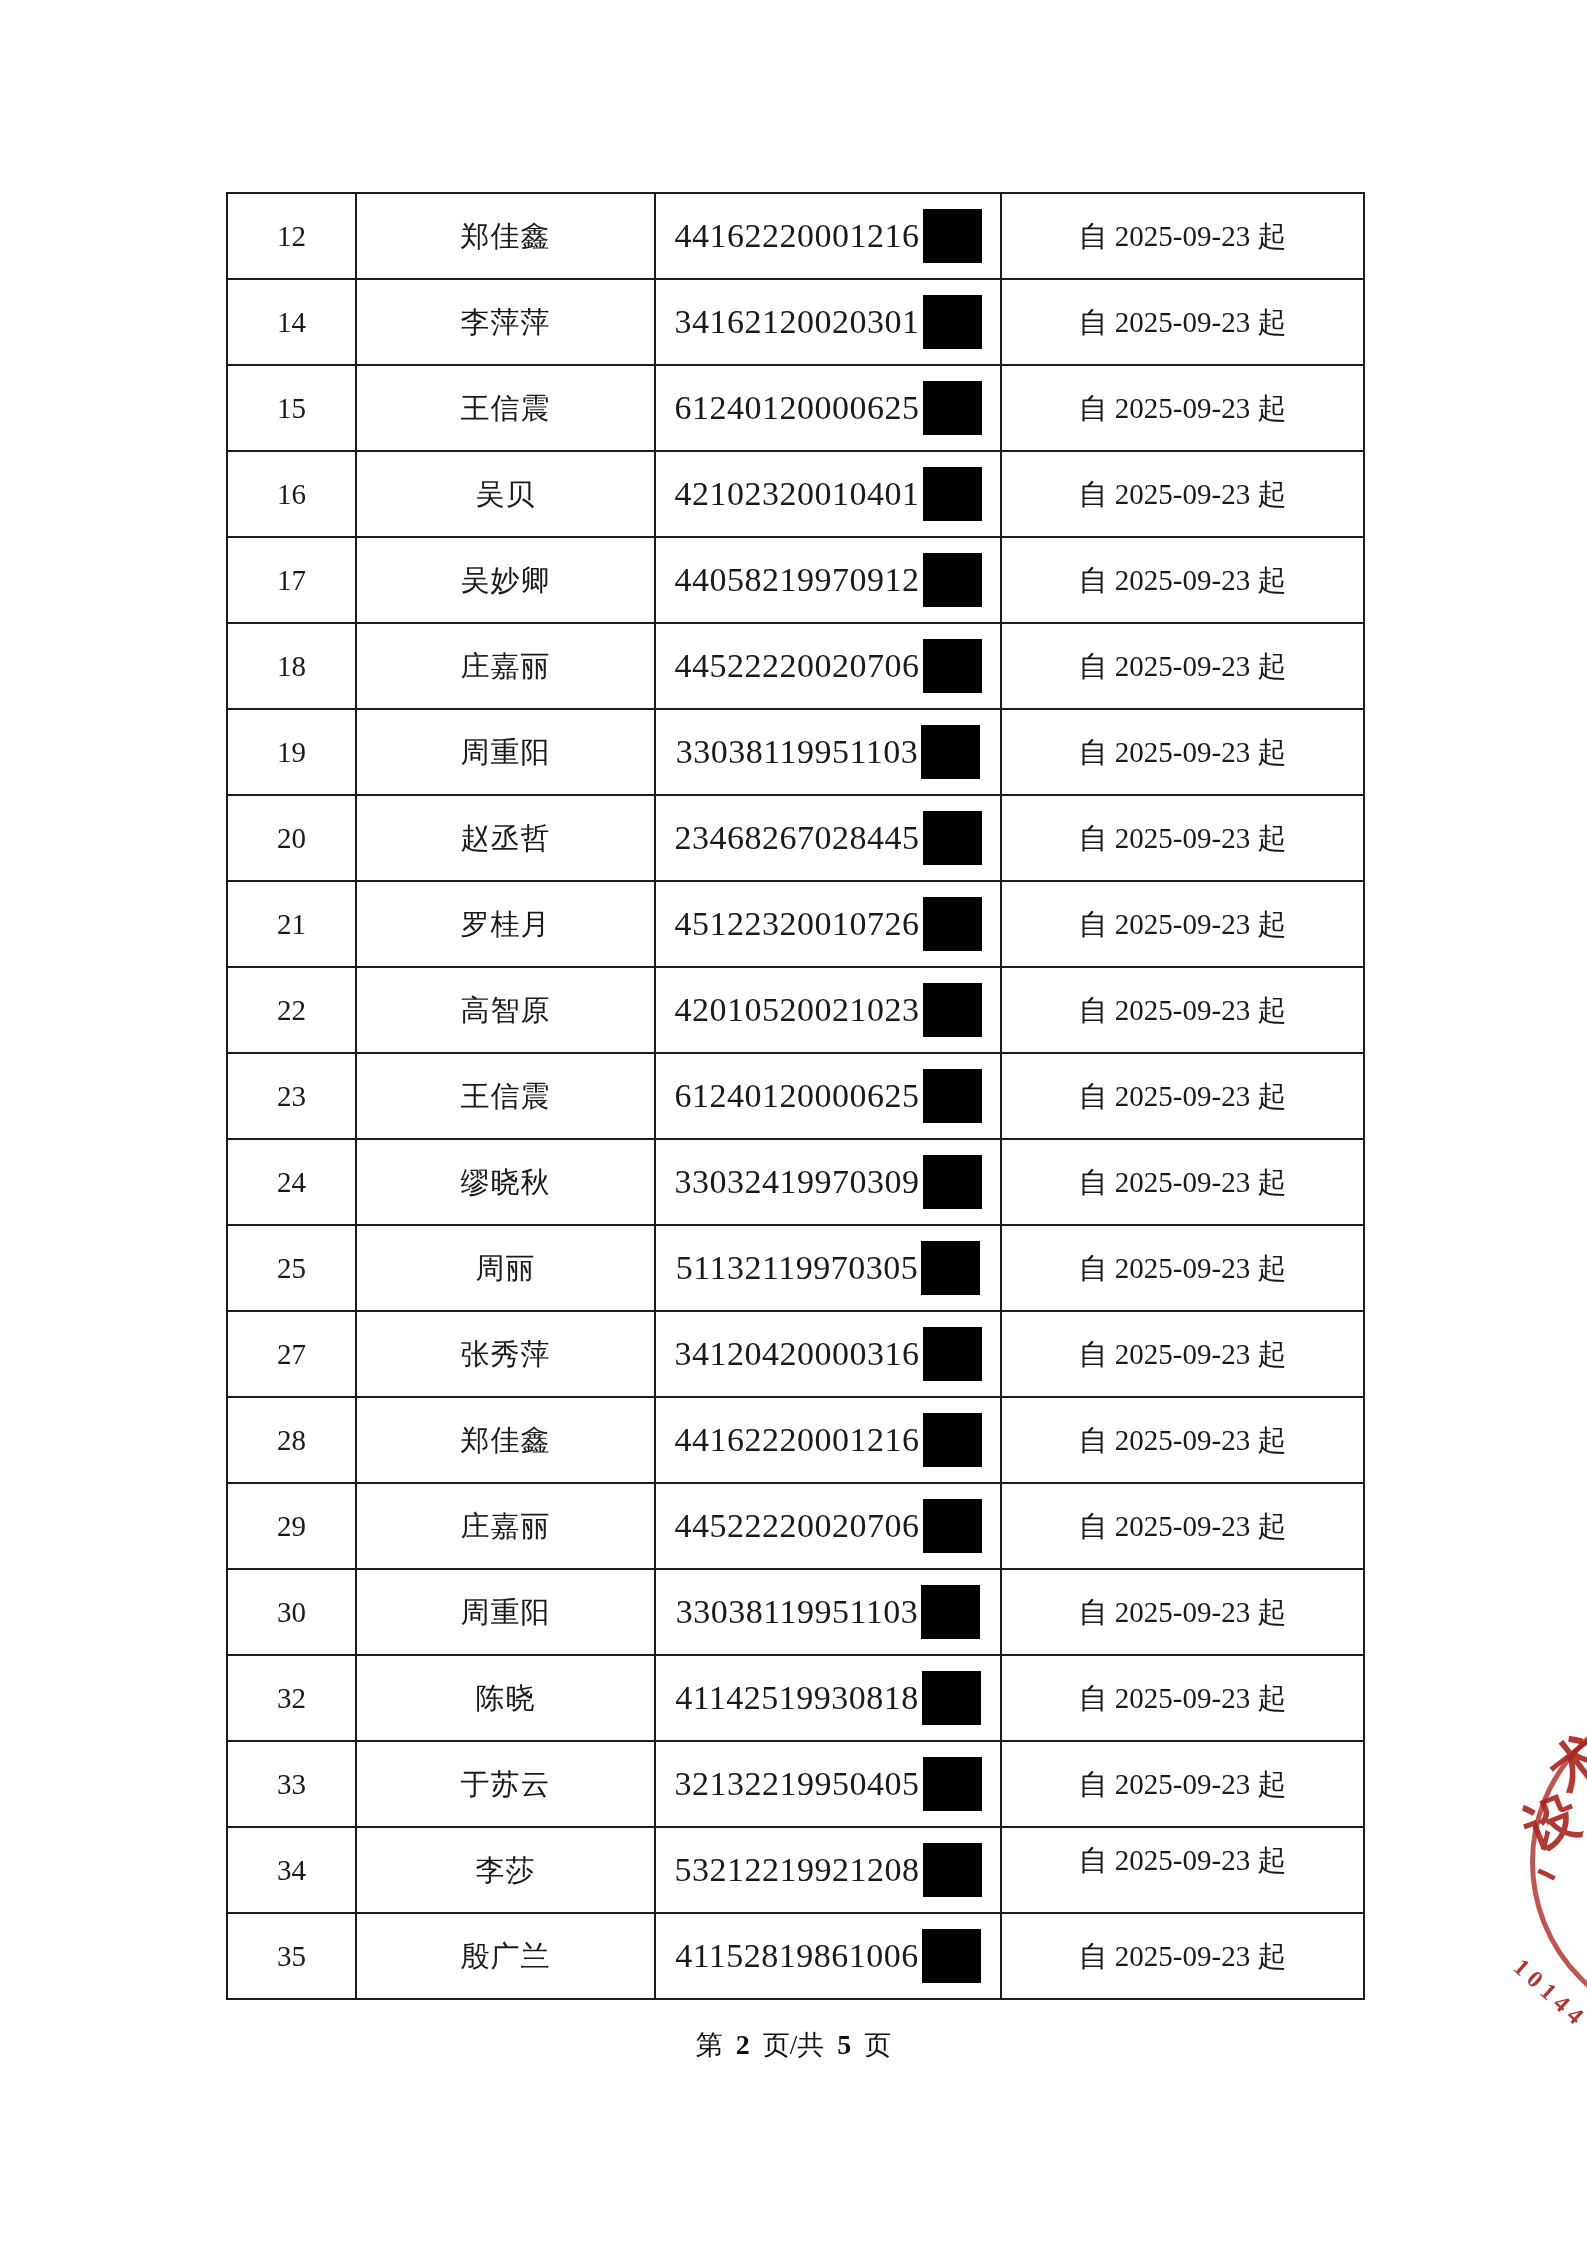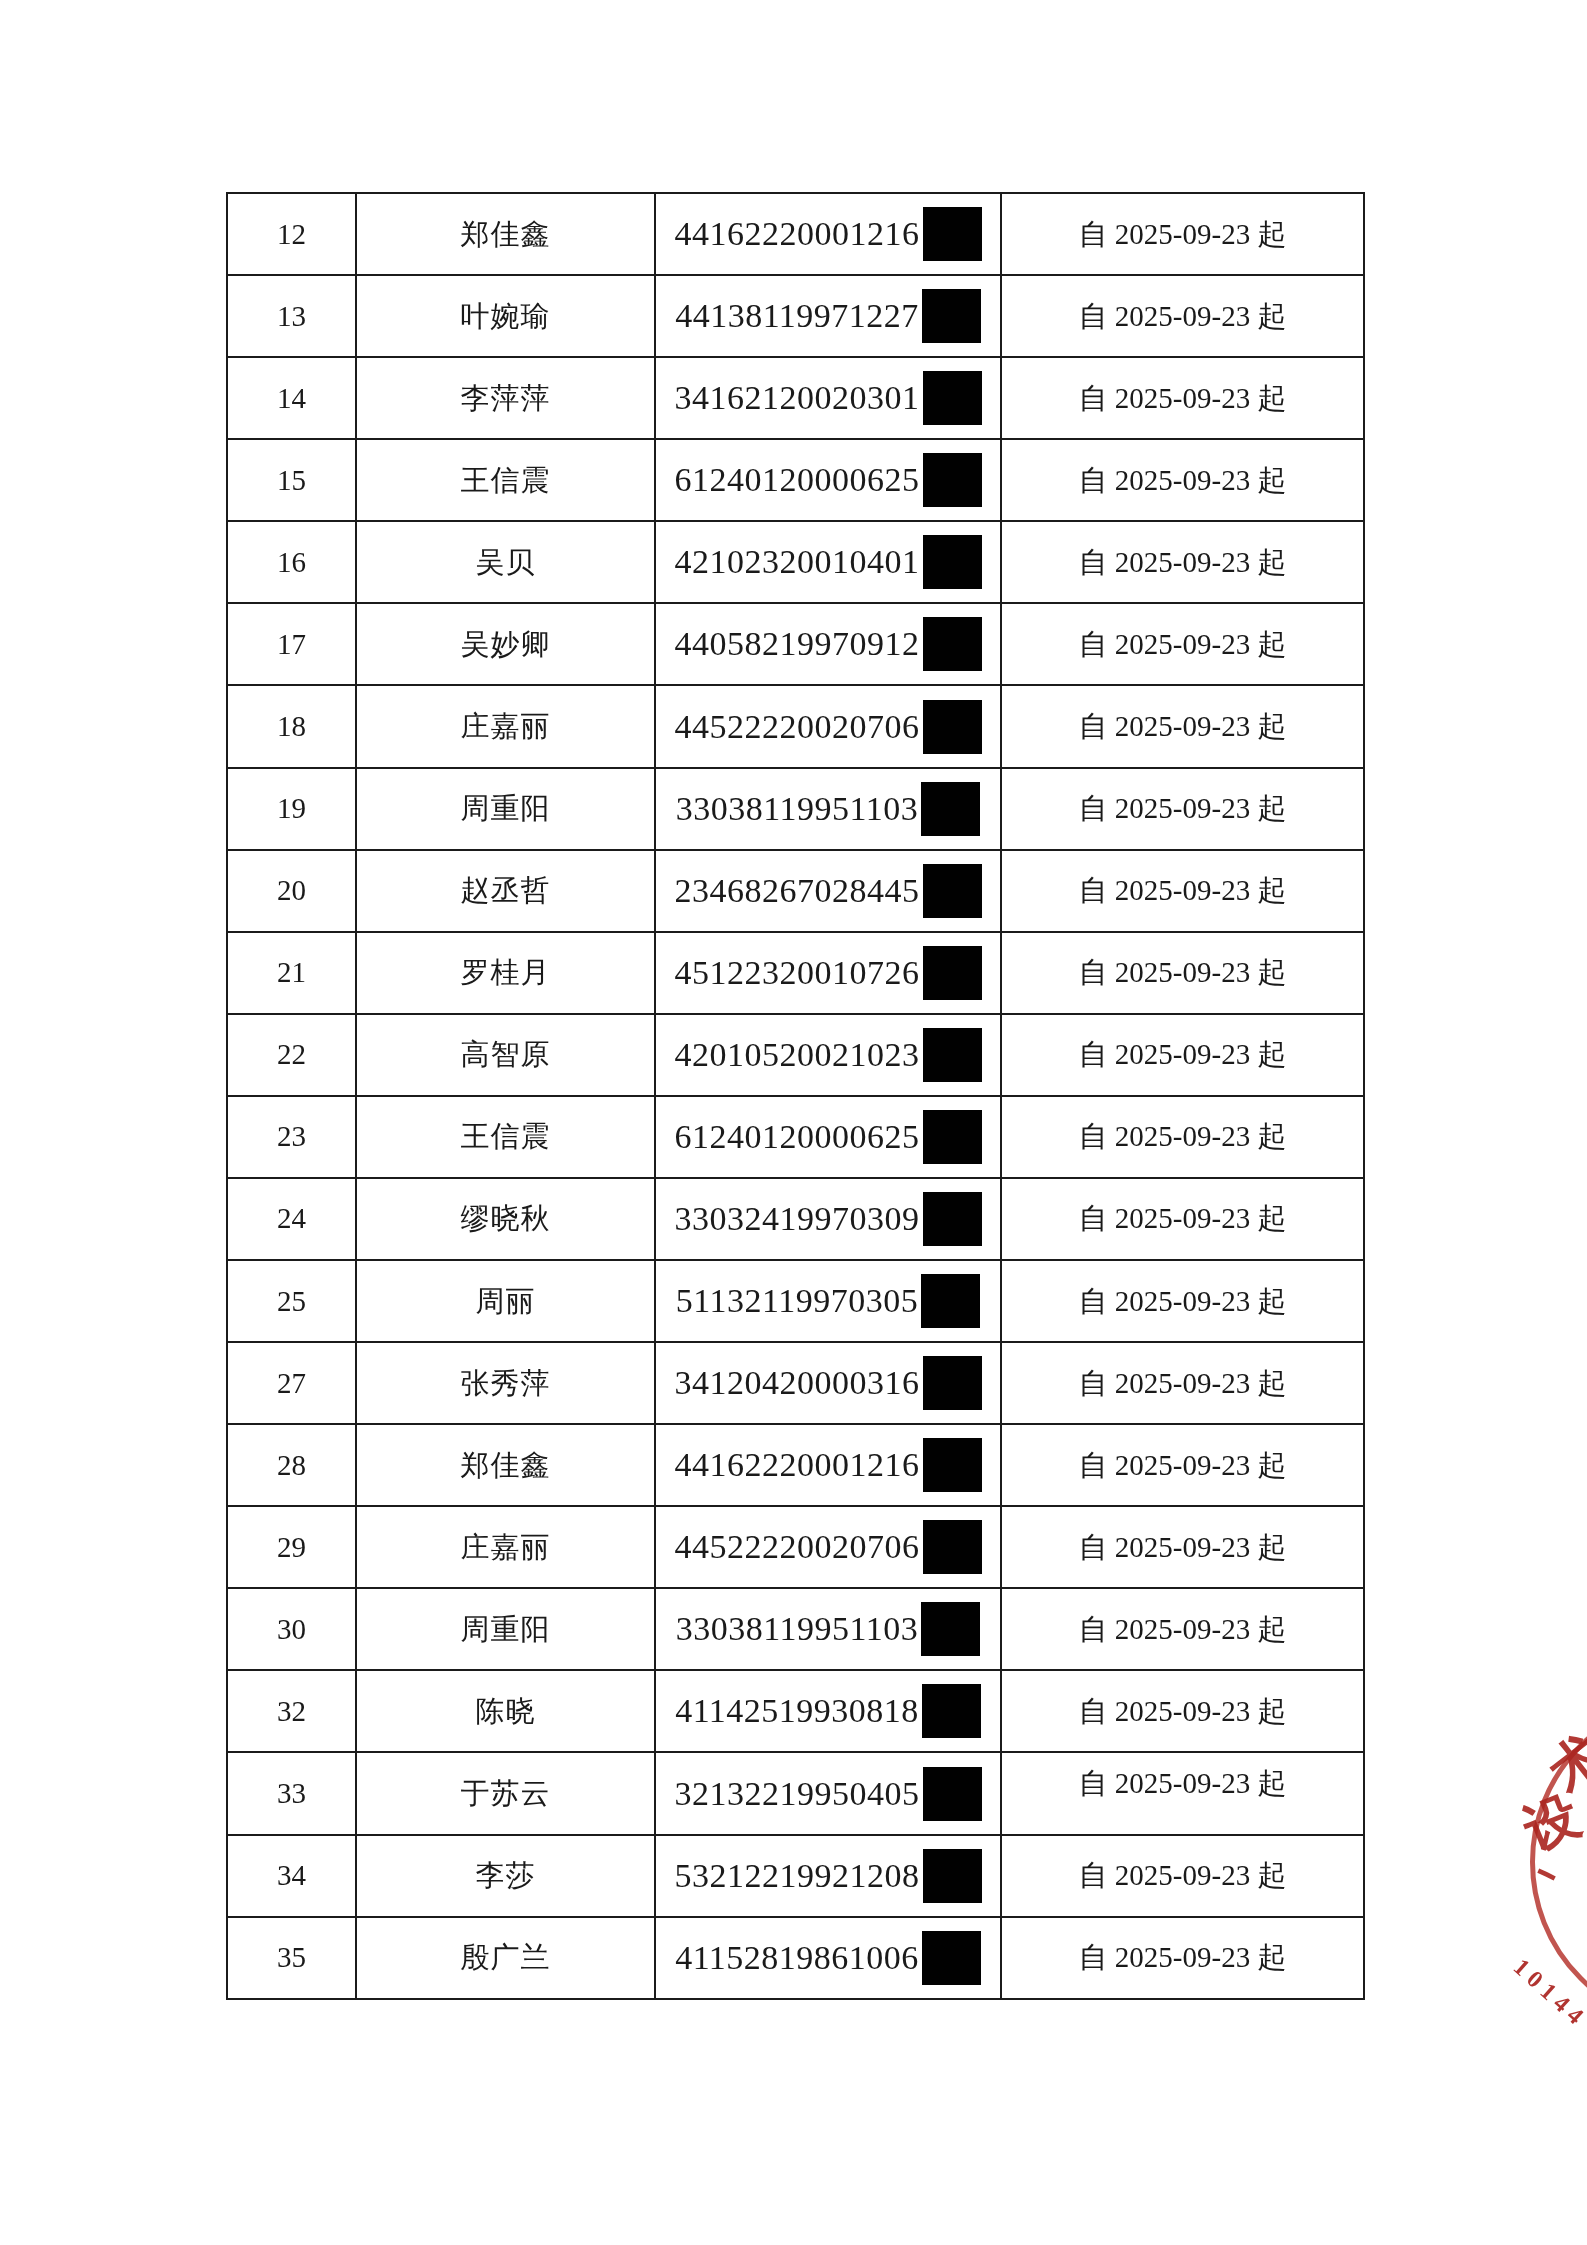--- a/index.html
+++ b/index.html
@@ -115,29 +115,20 @@
         <tr>
           <td class="no-cell">12</td>
           <td class="name-cell">郑佳鑫</td>
           <td class="id-cell"><span class="id-wrap">
               <span class="id-text">44162220001216</span>
               <span class="redaction"></span>
             </span></td>
           <td class="date-cell"><span class="date-text">自 2025-09-23 起</span></td>
         </tr>
         <tr>
-          <td class="no-cell">13</td>
-          <td class="name-cell">叶婉瑜</td>
-          <td class="id-cell"><span class="id-wrap">
-              <span class="id-text">44138119971227</span>
-              <span class="redaction"></span>
-            </span></td>
-          <td class="date-cell"><span class="date-text">自 2025-09-23 起</span></td>
-        </tr>
-        <tr>
           <td class="no-cell">14</td>
           <td class="name-cell">李萍萍</td>
           <td class="id-cell"><span class="id-wrap">
               <span class="id-text">34162120020301</span>
               <span class="redaction"></span>
             </span></td>
           <td class="date-cell"><span class="date-text">自 2025-09-23 起</span></td>
         </tr>
         <tr>
           <td class="no-cell">15</td>
@@ -306,20 +297,23 @@
           <td class="name-cell">殷广兰</td>
           <td class="id-cell"><span class="id-wrap">
               <span class="id-text">41152819861006</span>
               <span class="redaction"></span>
             </span></td>
           <td class="date-cell"><span class="date-text">自 2025-09-23 起</span></td>
         </tr>
       </tbody>
   </table>
 
+  <div class="footer">
+    <span>第</span><span class="num">2</span><span>页/共</span><span class="num">5</span><span>页</span>
+  </div>
 
   <div class="stamp">
     <span class="g g1">术</span>
     <span class="g g2">设</span>
     <span class="g g3">丶</span>
     <span class="digits">10144</span>
   </div>
 
 </div>
 

